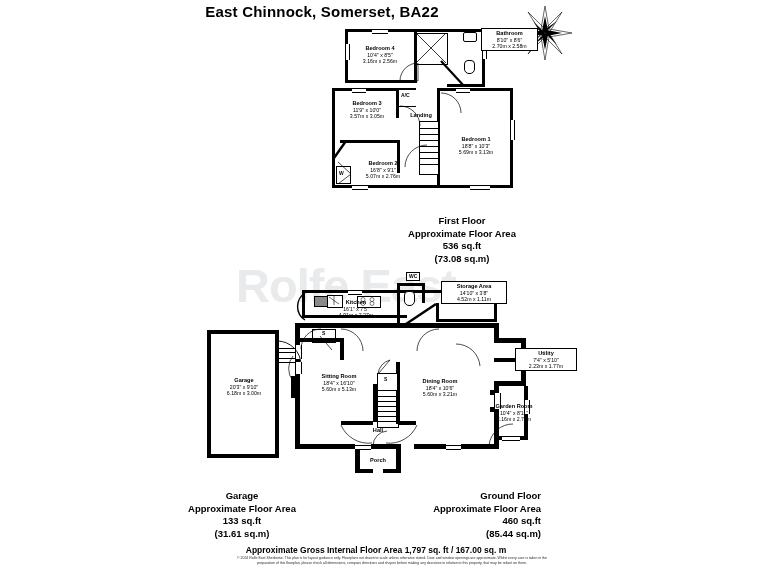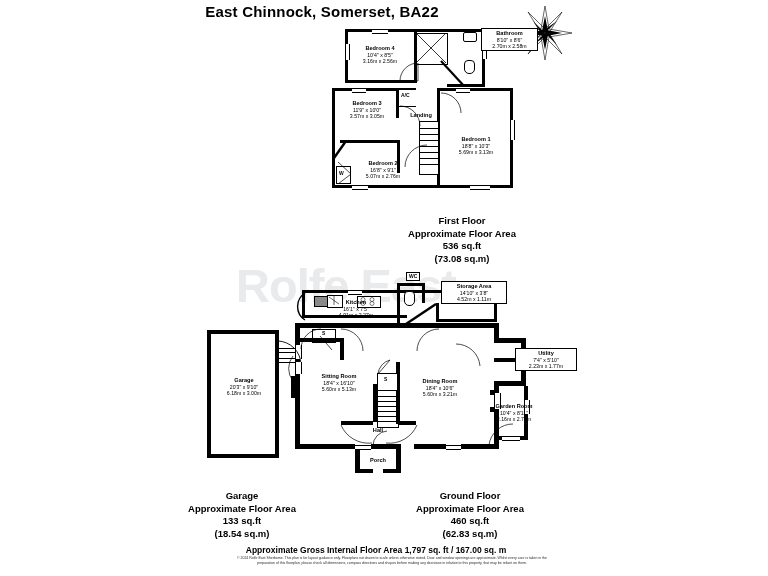--- a/index.html
+++ b/index.html
@@ -425,26 +425,26 @@
       <div class="rname">Garage</div>
       <div class="rdim">20'3" x 9'10"</div>
       <div class="rdim">6.18m x 3.00m</div>
     </div>
   </div>
 
   <div class="caption" style="left:153px;top:490px;width:178px;">
     <div>Garage</div>
     <div>Approximate Floor Area</div>
     <div>133 sq.ft</div>
-    <div>(18.54 sq.m)</div>
-  </div>
-
-  <div class="caption" style="left:381px;top:490px;width:178px;">
+    <div>(31.61 sq.m)</div>
+  </div>
+
+  <div class="caption" style="left:363px;top:490px;width:178px;text-align:right;">
     <div>Ground Floor</div>
     <div>Approximate Floor Area</div>
     <div>460 sq.ft</div>
-    <div>(62.83 sq.m)</div>
+    <div>(85.44 sq.m)</div>
   </div>
 
   <div id="gross">Approximate Gross Internal Floor Area 1,797 sq. ft / 167.00 sq. m</div>
   <div id="disclaimer">© 2024 Rolfe East Sherborne. This plan is for layout guidance only. Floorplans not drawn to scale unless otherwise stated. Door and window openings are approximate. Whilst every care is taken in the preparation of this floorplan, please check all dimensions, compass directions and shapes before making any decisions in relation to this property, that may be reliant on them.</div>
 
 </div>
 
 </body></html>

